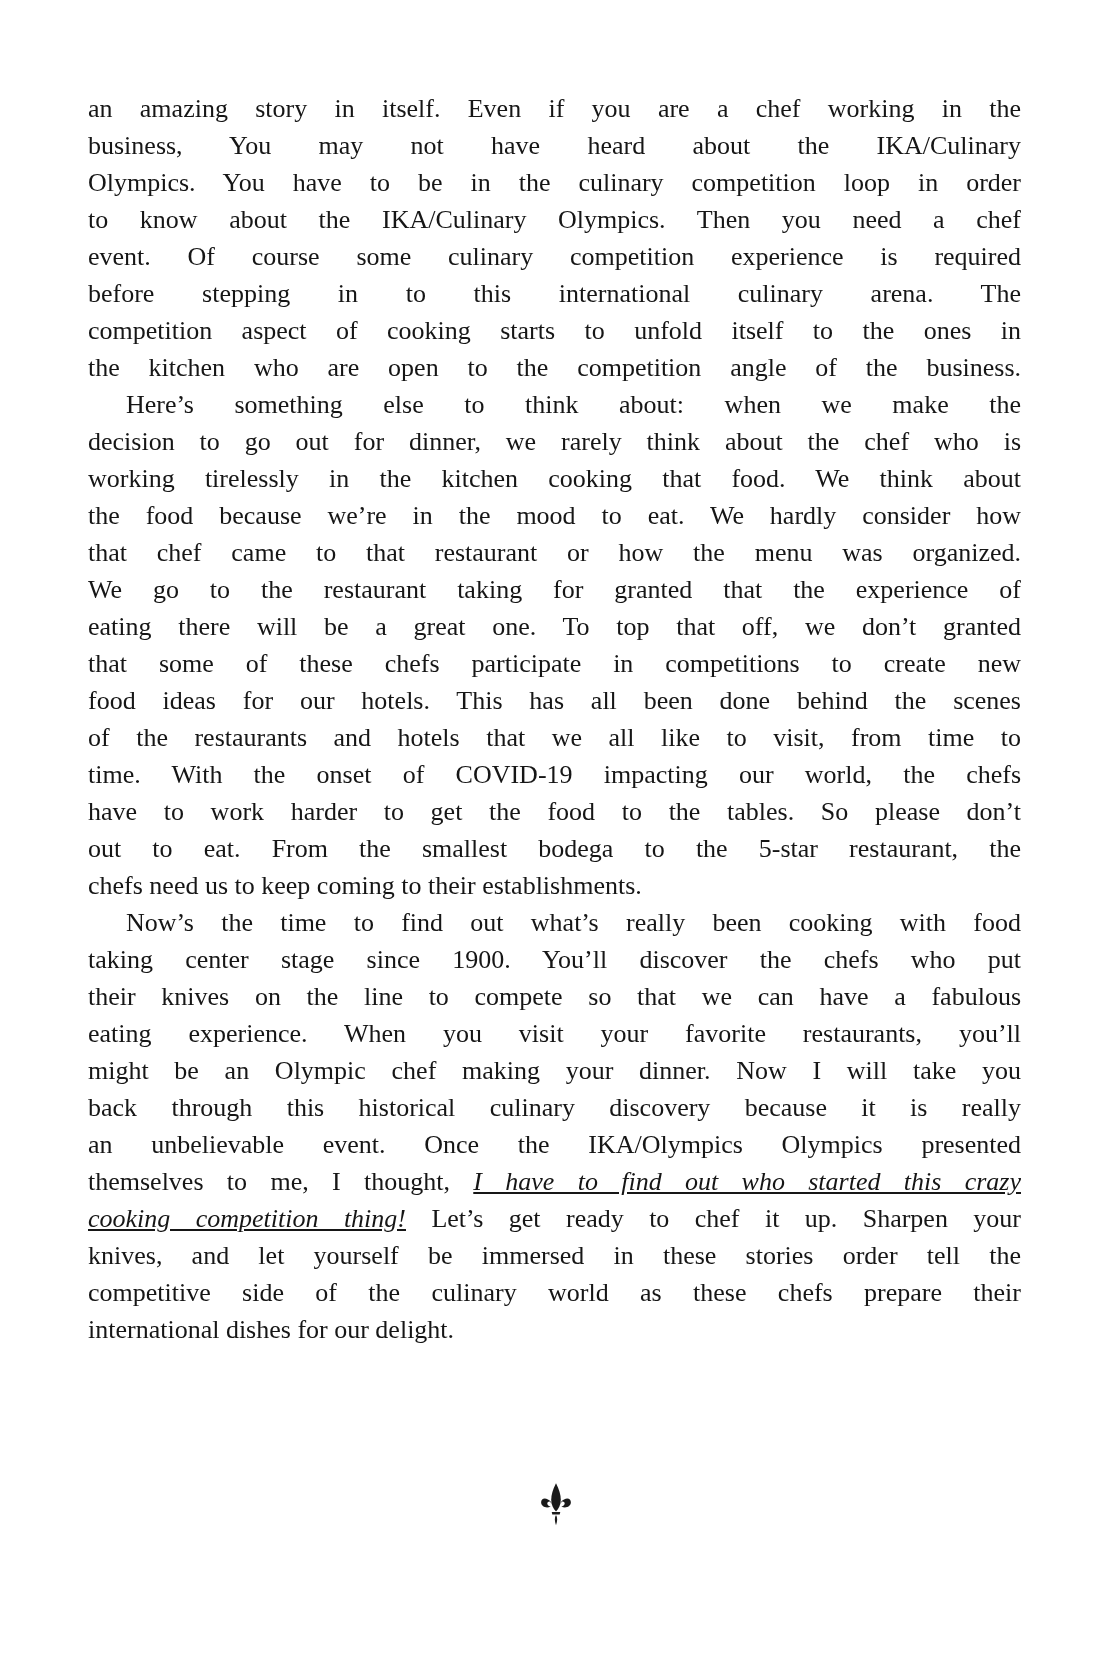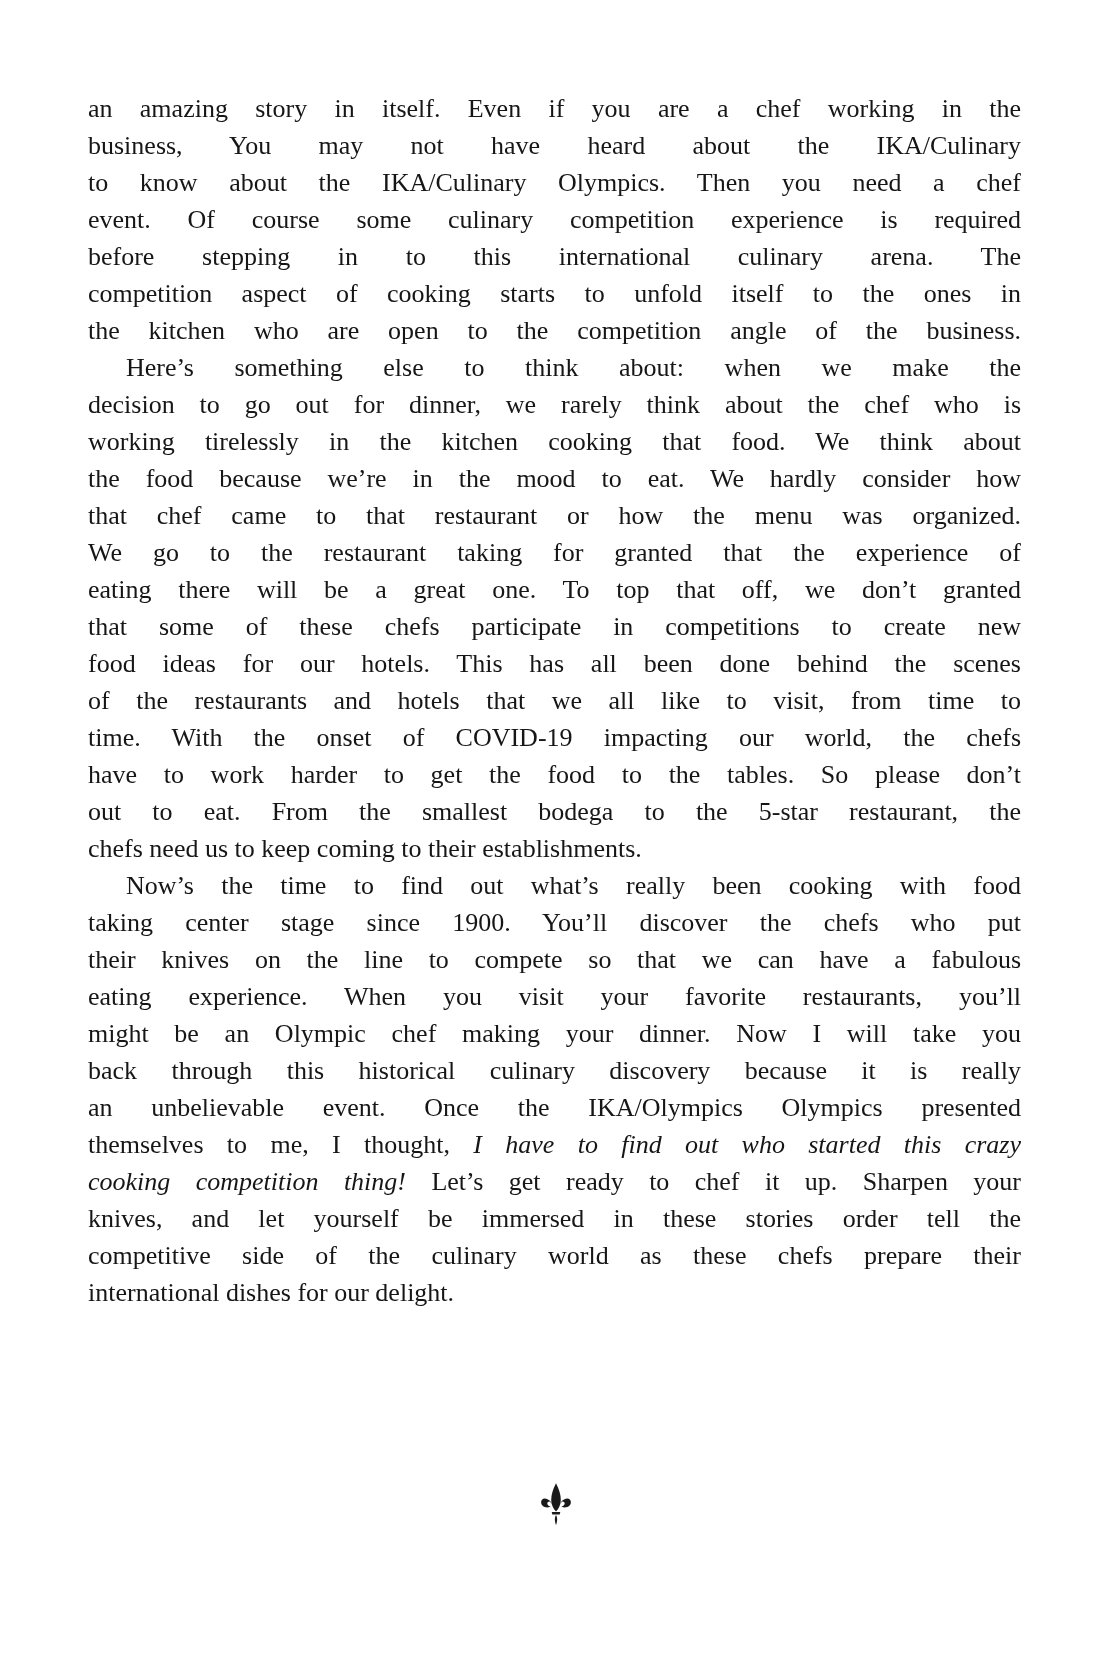--- a/index.html
+++ b/index.html
@@ -35,20 +35,21 @@
   .line.end {
     text-align-last: left;
   }
   .line.indent {
     padding-left: 38px;
     width: 895px;
   }
   .line em {
     font-style: italic;
     font-family: inherit;
+    text-decoration: underline;
   }
   .ornament-row {
     position: absolute;
     left: 0;
     top: 1481px;
     width: 1112px;
     display: flex;
     justify-content: center;
   }
   .ornament-row svg {
@@ -59,20 +60,21 @@
 </style>
 </head>
 <body>
 
 <div class="page">
   <div class="text-block">
 
     <div class="para">
       <span class="line">an amazing story in itself. Even if you are a chef working in the</span>
       <span class="line">business, You may not have heard about the IKA/Culinary</span>
+      <span class="line">Olympics. You have to be in the culinary competition loop in order</span>
       <span class="line">to know about the IKA/Culinary Olympics. Then you need a chef</span>
       <span class="line">event. Of course some culinary competition experience is required</span>
       <span class="line">before stepping in to this international culinary arena. The</span>
       <span class="line">competition aspect of cooking starts to unfold itself to the ones in</span>
       <span class="line">the kitchen who are open to the competition angle of the business.</span>
     </div>
 
     <div class="para">
       <span class="line indent">Here’s something else to think about: when we make the</span>
       <span class="line">decision to go out for dinner, we rarely think about the chef who is</span>

